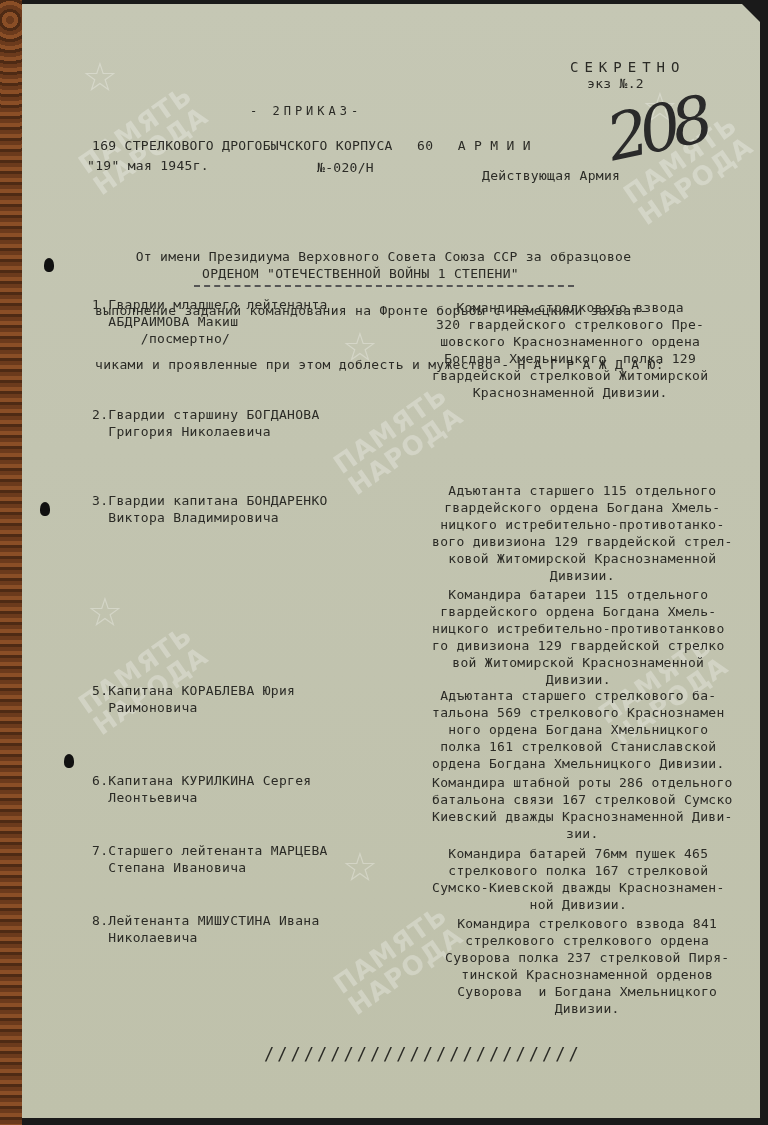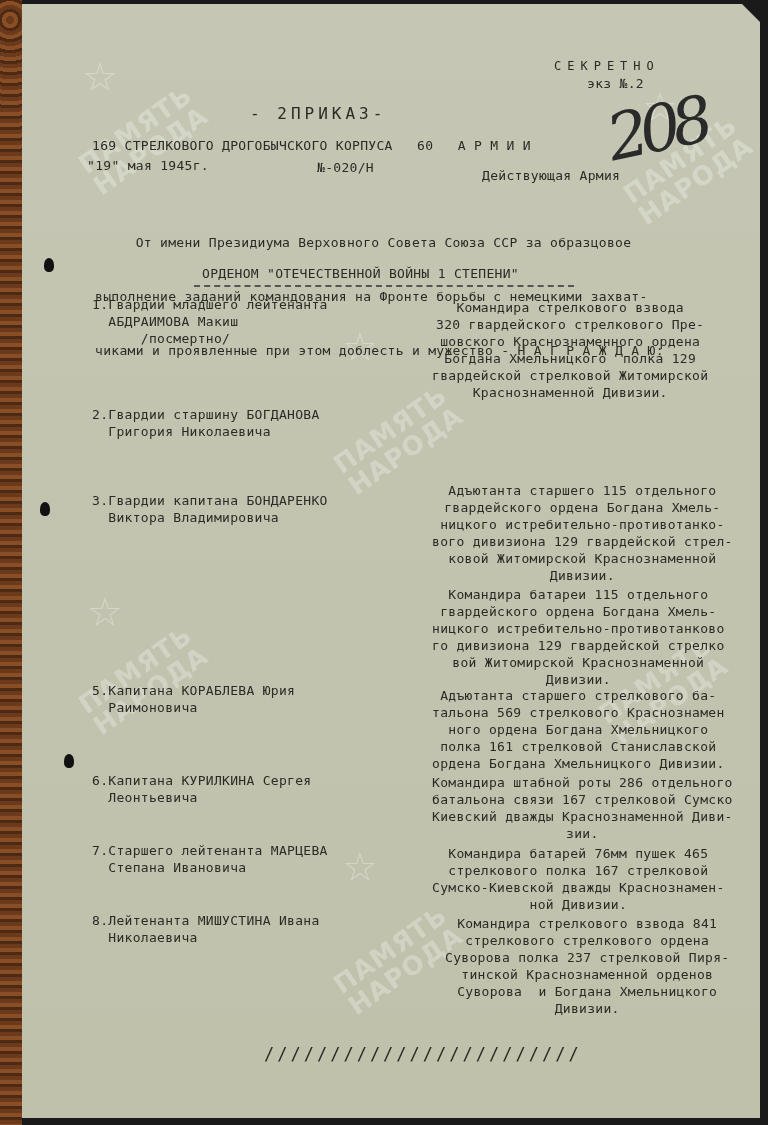--- a/index.html
+++ b/index.html
@@ -20,29 +20,29 @@
     }
     .watermark {
       position: absolute; color: rgba(255,255,255,0.28);
       font-family: "DejaVu Sans", sans-serif; font-size: 26px; font-weight: bold;
       transform: rotate(-35deg); line-height: 1;
       pointer-events: none; letter-spacing: 1px;
     }
     .wm-star { position: absolute; color: rgba(255,255,255,0.3); font-size: 40px; font-family: "DejaVu Sans", sans-serif; }
     .tt { color: #2b2b26; font-size: 13px; letter-spacing: 0.3px; white-space: pre; }
     .abs { position: absolute; }
-    .secret { left: 532px; top: 55px; letter-spacing: 6px; font-size: 12px; }
+    .secret { left: 548px; top: 55px; letter-spacing: 6px; font-size: 14px; }
     .copyno { left: 565px; top: 72px; }
-    .prikaz { left: 228px; top: 100px; letter-spacing: 4px; font-size: 16px; }
+    .prikaz { left: 228px; top: 100px; letter-spacing: 4px; font-size: 12px; }
     .corps { left: 70px; top: 134px; }
     .date { left: 65px; top: 154px; }
     .number { left: 295px; top: 156px; }
     .army-active { left: 460px; top: 164px; }
     .handnum { position: absolute; left: 585px; top: 88px; font-family: "DejaVu Serif", serif; font-style: italic; font-size: 64px; color: #2a2a2a; transform: rotate(-12deg); letter-spacing: -8px; }
-    .preamble { left: 73px; top: 194px; line-height: 18px; }
+    .preamble { left: 73px; top: 208px; line-height: 18px; }
     .order-title { left: 180px; top: 262px; font-size: 13px; }
     .underline { position: absolute; left: 172px; top: 281px; width: 380px; height: 0; border-top: 2px dashed #555; }
     .entry-name { position: absolute; left: 70px; line-height: 17px; }
     .entry-pos { position: absolute; left: 410px; line-height: 17px; text-align: center; }
     .slashes { left: 242px; top: 1040px; font-size: 17px; letter-spacing: 3px; }
     .punch { position: absolute; width: 10px; height: 14px; background: #111; border-radius: 50% 50% 40% 40%; }
   </style>
 </head>
 <body>
 

